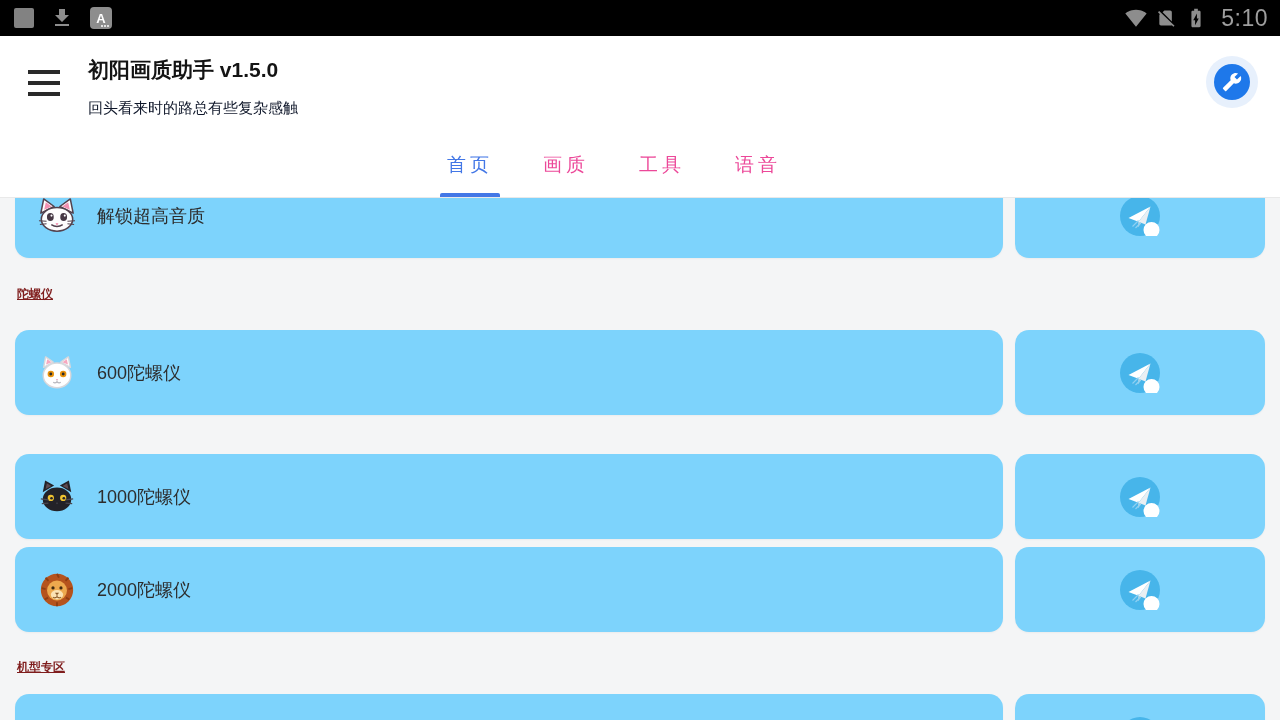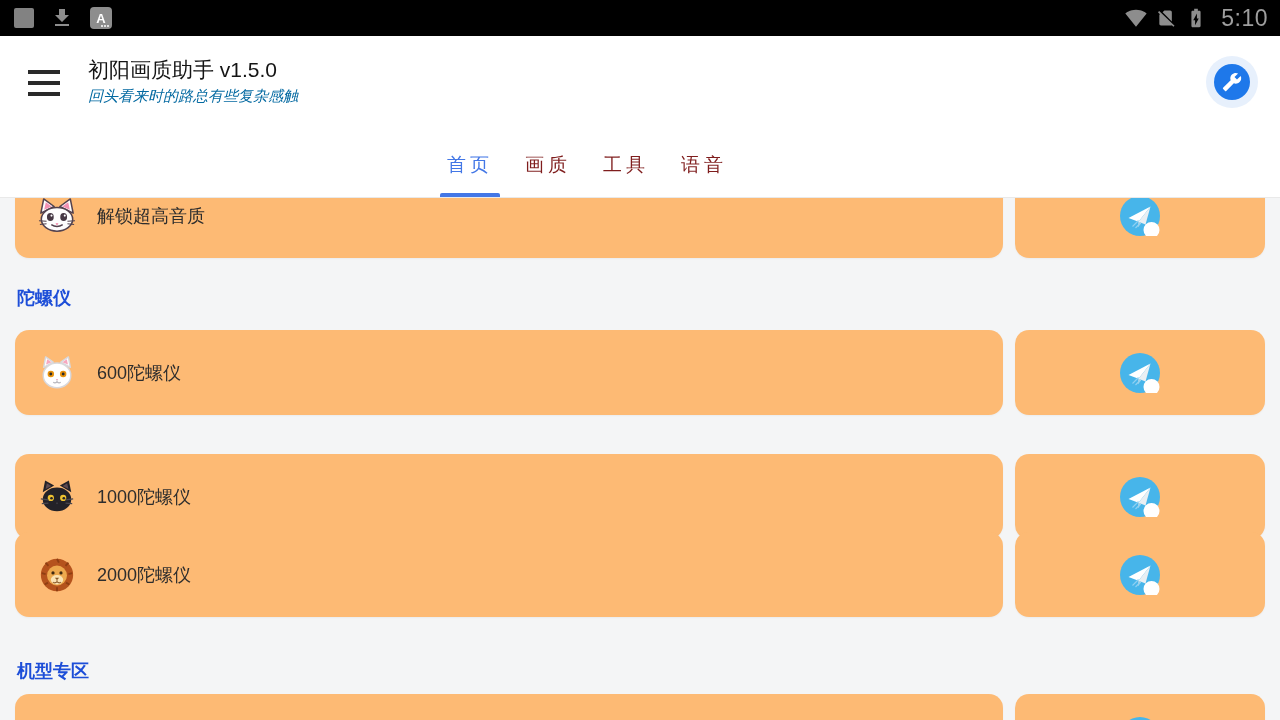--- a/index.html
+++ b/index.html
@@ -18,46 +18,46 @@
   .sb-a .dots { position:absolute; bottom:2px; right:3px; display:flex; gap:1px; }
   .sb-a .dots i { width:2px; height:2px; background:#fff; border-radius:50%; display:block; }
   .sb-time { color:#9e9e9e; font-size:23px; margin-left:5px; letter-spacing:0.5px; }
 
   
   .header { position:absolute; top:36px; left:0; width:100%; height:162px; background:#fff;
     border-bottom:1px solid #e9e9e9; }
   .hamburger { position:absolute; left:28px; top:34px; width:32px; cursor:pointer; }
   .hamburger span { display:block; width:32px; height:4px; background:#2a2a2a; margin-bottom:7px; }
   .titles { position:absolute; left:88px; top:21px; }
-  .app-title { font-size:21px; font-weight:normal; color:#141414; line-height:26px; }
-  .app-subtitle { font-size:15px; color:#0369a1; margin-top:4px;font-style:italic; }
+  .app-title { font-size:21px; font-weight:bold; color:#141414; line-height:26px; }
+  .app-subtitle { font-size:15px; color:#0f172a; margin-top:16px; }
   .fab-halo { position:absolute; left:1206px; top:20px; width:52px; height:52px; border-radius:50%;
     background:#e7f0fc; display:flex; align-items:center; justify-content:center; }
   .fab { width:36px; height:36px; border-radius:50%; background:#1e78ea; border:none; cursor:pointer;
     display:flex; align-items:center; justify-content:center; }
-  .tabs { position:absolute; left:446px; top:116px; display:flex; gap:30px; }
-  .tab { width:48px; text-align:center; font-size:19px; letter-spacing:4px; color:#7f1d1d;
+  .tabs { position:absolute; left:446px; top:116px; display:flex; gap:48px; }
+  .tab { width:48px; text-align:center; font-size:19px; letter-spacing:4px; color:#ec4899;
     cursor:pointer; white-space:nowrap; }
   .tab.active { color:#4377e6; }
   .tab-underline { position:absolute; left:440px; bottom:0; width:60px; height:4px;
     background:#4377e6; border-radius:2px 2px 0 0; }
 
   
   .content { position:absolute; top:198px; left:0; width:100%; height:522px;
     background:#f4f5f6; overflow:hidden; }
   .row { position:absolute; left:0; width:100%; height:85px; }
-  .card { position:absolute; top:0; height:85px; background:#fdba74; border-radius:14px;
+  .card { position:absolute; top:0; height:85px; background:#7dd3fc; border-radius:14px;
     box-shadow:0 1px 2px rgba(0,0,0,0.04); }
   .card-main { left:15px; width:988px; display:flex; align-items:center;
     padding-left:23px; gap:21px; cursor:pointer; }
   .card-action { left:1015px; width:250px; display:flex; align-items:center;
     justify-content:center; cursor:pointer; }
   .item-icon { width:38px; height:38px; flex:0 0 38px; }
   .item-label { font-size:18px; color:#2d2d2d; }
-  .section-title { position:absolute; left:17px; font-size:18px; font-weight:bold; color:#1d4ed8; }
+  .section-title { position:absolute; left:17px; font-size:12px; font-weight:bold; color:#7f1d1d;text-decoration:underline; }
 </style>
 </head>
 <body>
 
 <div class="screen">
 
   <div class="status-bar">
     <div class="sb-left">
       <div class="sb-square"></div>
       <svg width="24" height="24" viewBox="0 0 24 24">
@@ -203,21 +203,21 @@
           <circle cx="20" cy="20" r="20" fill="#47b5ea"></circle>
           <circle cx="31.5" cy="34" r="8" fill="#fff"></circle>
           <polygon points="30.5,10.5 8.5,22 18.5,25.8" fill="#fff"></polygon>
           <polygon points="30.5,10.5 18.5,25.8 25.5,28.6" fill="#e9eff3"></polygon>
           <polygon points="18.5,25.8 17.9,31.2 21.2,26.9" fill="#cfdde6"></polygon>
           <path d="M12.5 30.5 l6 -6 M15.5 32 l5 -5" stroke="#8fd0f2" stroke-width="1.2"></path>
         </svg>
       </div>
     </div>
 
-    <div class="row" style="top:334px">
+    <div class="row" style="top:349px">
       <div class="card card-main">
         <span class="item-icon">
           <svg viewBox="0 0 40 40" width="38" height="38">
             <circle cx="20" cy="20" r="17" fill="#b5531d"></circle>
             <path d="M20 3 l2 4 M8 7 l3 3.5 M32 7 l-3 3.5 M4 18 l4 1 M36 18 l-4 1 M7 30 l3.5 -2 M33 30 l-3.5 -2 M20 37 l0 -4" stroke="#8f3e12" stroke-width="2"></path>
             <circle cx="20" cy="20.5" r="10.5" fill="#eda94e"></circle>
             <ellipse cx="20" cy="25" rx="6.5" ry="5" fill="#fbe3b4"></ellipse>
             <circle cx="15.8" cy="17.8" r="1.7" fill="#402a12"></circle>
             <circle cx="24.2" cy="17.8" r="1.7" fill="#402a12"></circle>
             <polygon points="17.8,22.8 22.2,22.8 20,25.4" fill="#8a5a28"></polygon>

